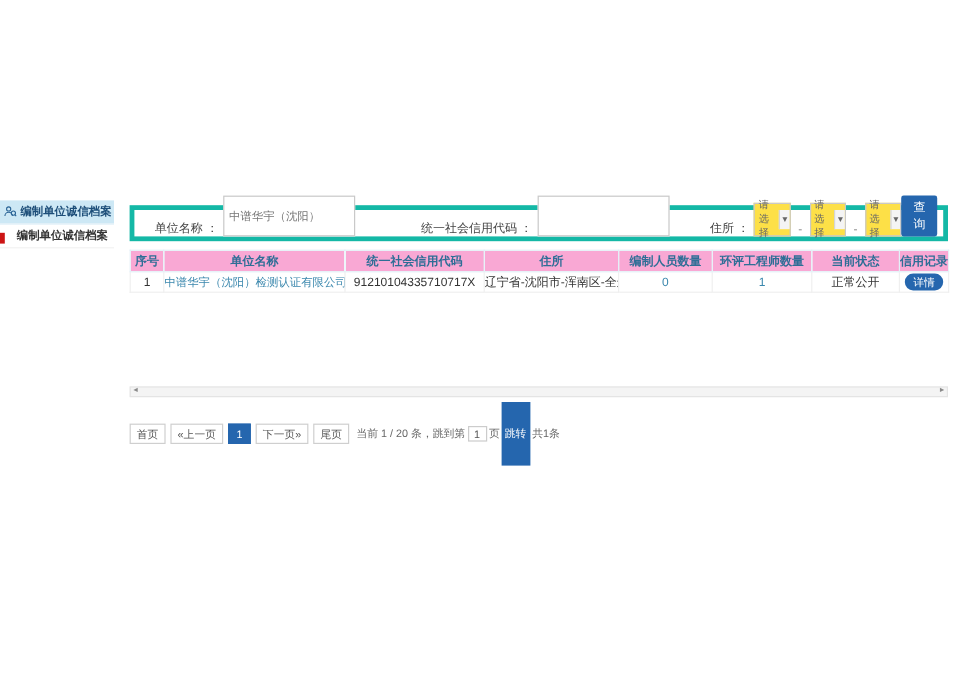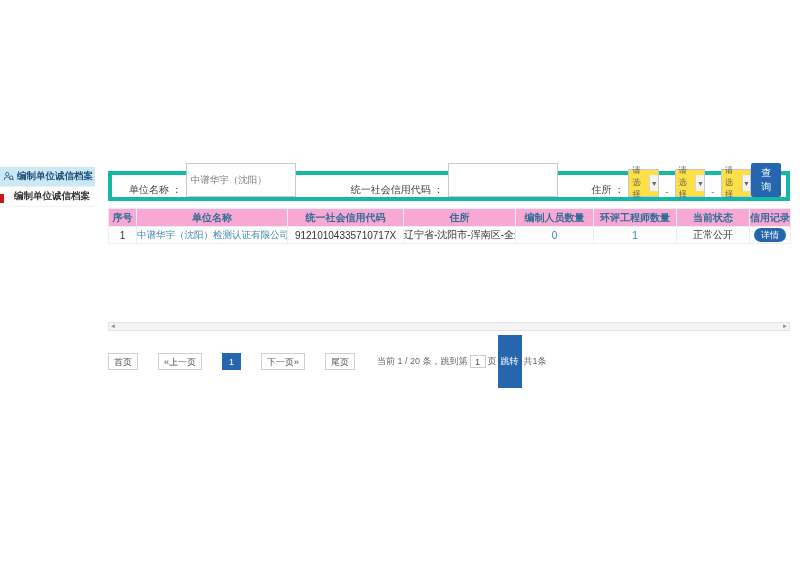--- a/index.html
+++ b/index.html
@@ -100,21 +100,21 @@
     position:absolute; left:0; right:0; bottom:0; height:9px;
     background:#f4f4f4; border:1px solid #e4e4e4;
     display:flex; align-items:center; justify-content:space-between; cursor:pointer;
   }
   .hscroll .scr-arrow { font-size:6px; color:#8a8a8a; line-height:7px; padding:0 1px; }
 
   
   .pager { margin-top:4px; display:flex; align-items:center; font-size:9px; color:#666; }
   .pg-btn {
     border:1px solid #cfcfcf; background:#fff; color:#555; font-size:9px;
-    padding:2.5px 5px; margin-right:20px; cursor:pointer; line-height:10px;
+    padding:2.5px 5px; margin-right:4px; cursor:pointer; line-height:10px;
     font-family:"Liberation Sans", sans-serif;
   }
   .pg-btn.active { background:#2566ae; border-color:#2566ae; color:#fff; padding:2.5px 6px; }
   .pg-info { margin-left:2px; white-space:nowrap; }
   .pg-jump-input {
     width:16px; height:13px; border:1px solid #ccc; font-size:9px; text-align:center;
     margin:0 2px; outline:none; font-family:"Liberation Sans", sans-serif; color:#555;
   }
   .pg-go {
     background:#2566ae; color:#fff; border:none; font-size:9px; padding:20px 3px;

